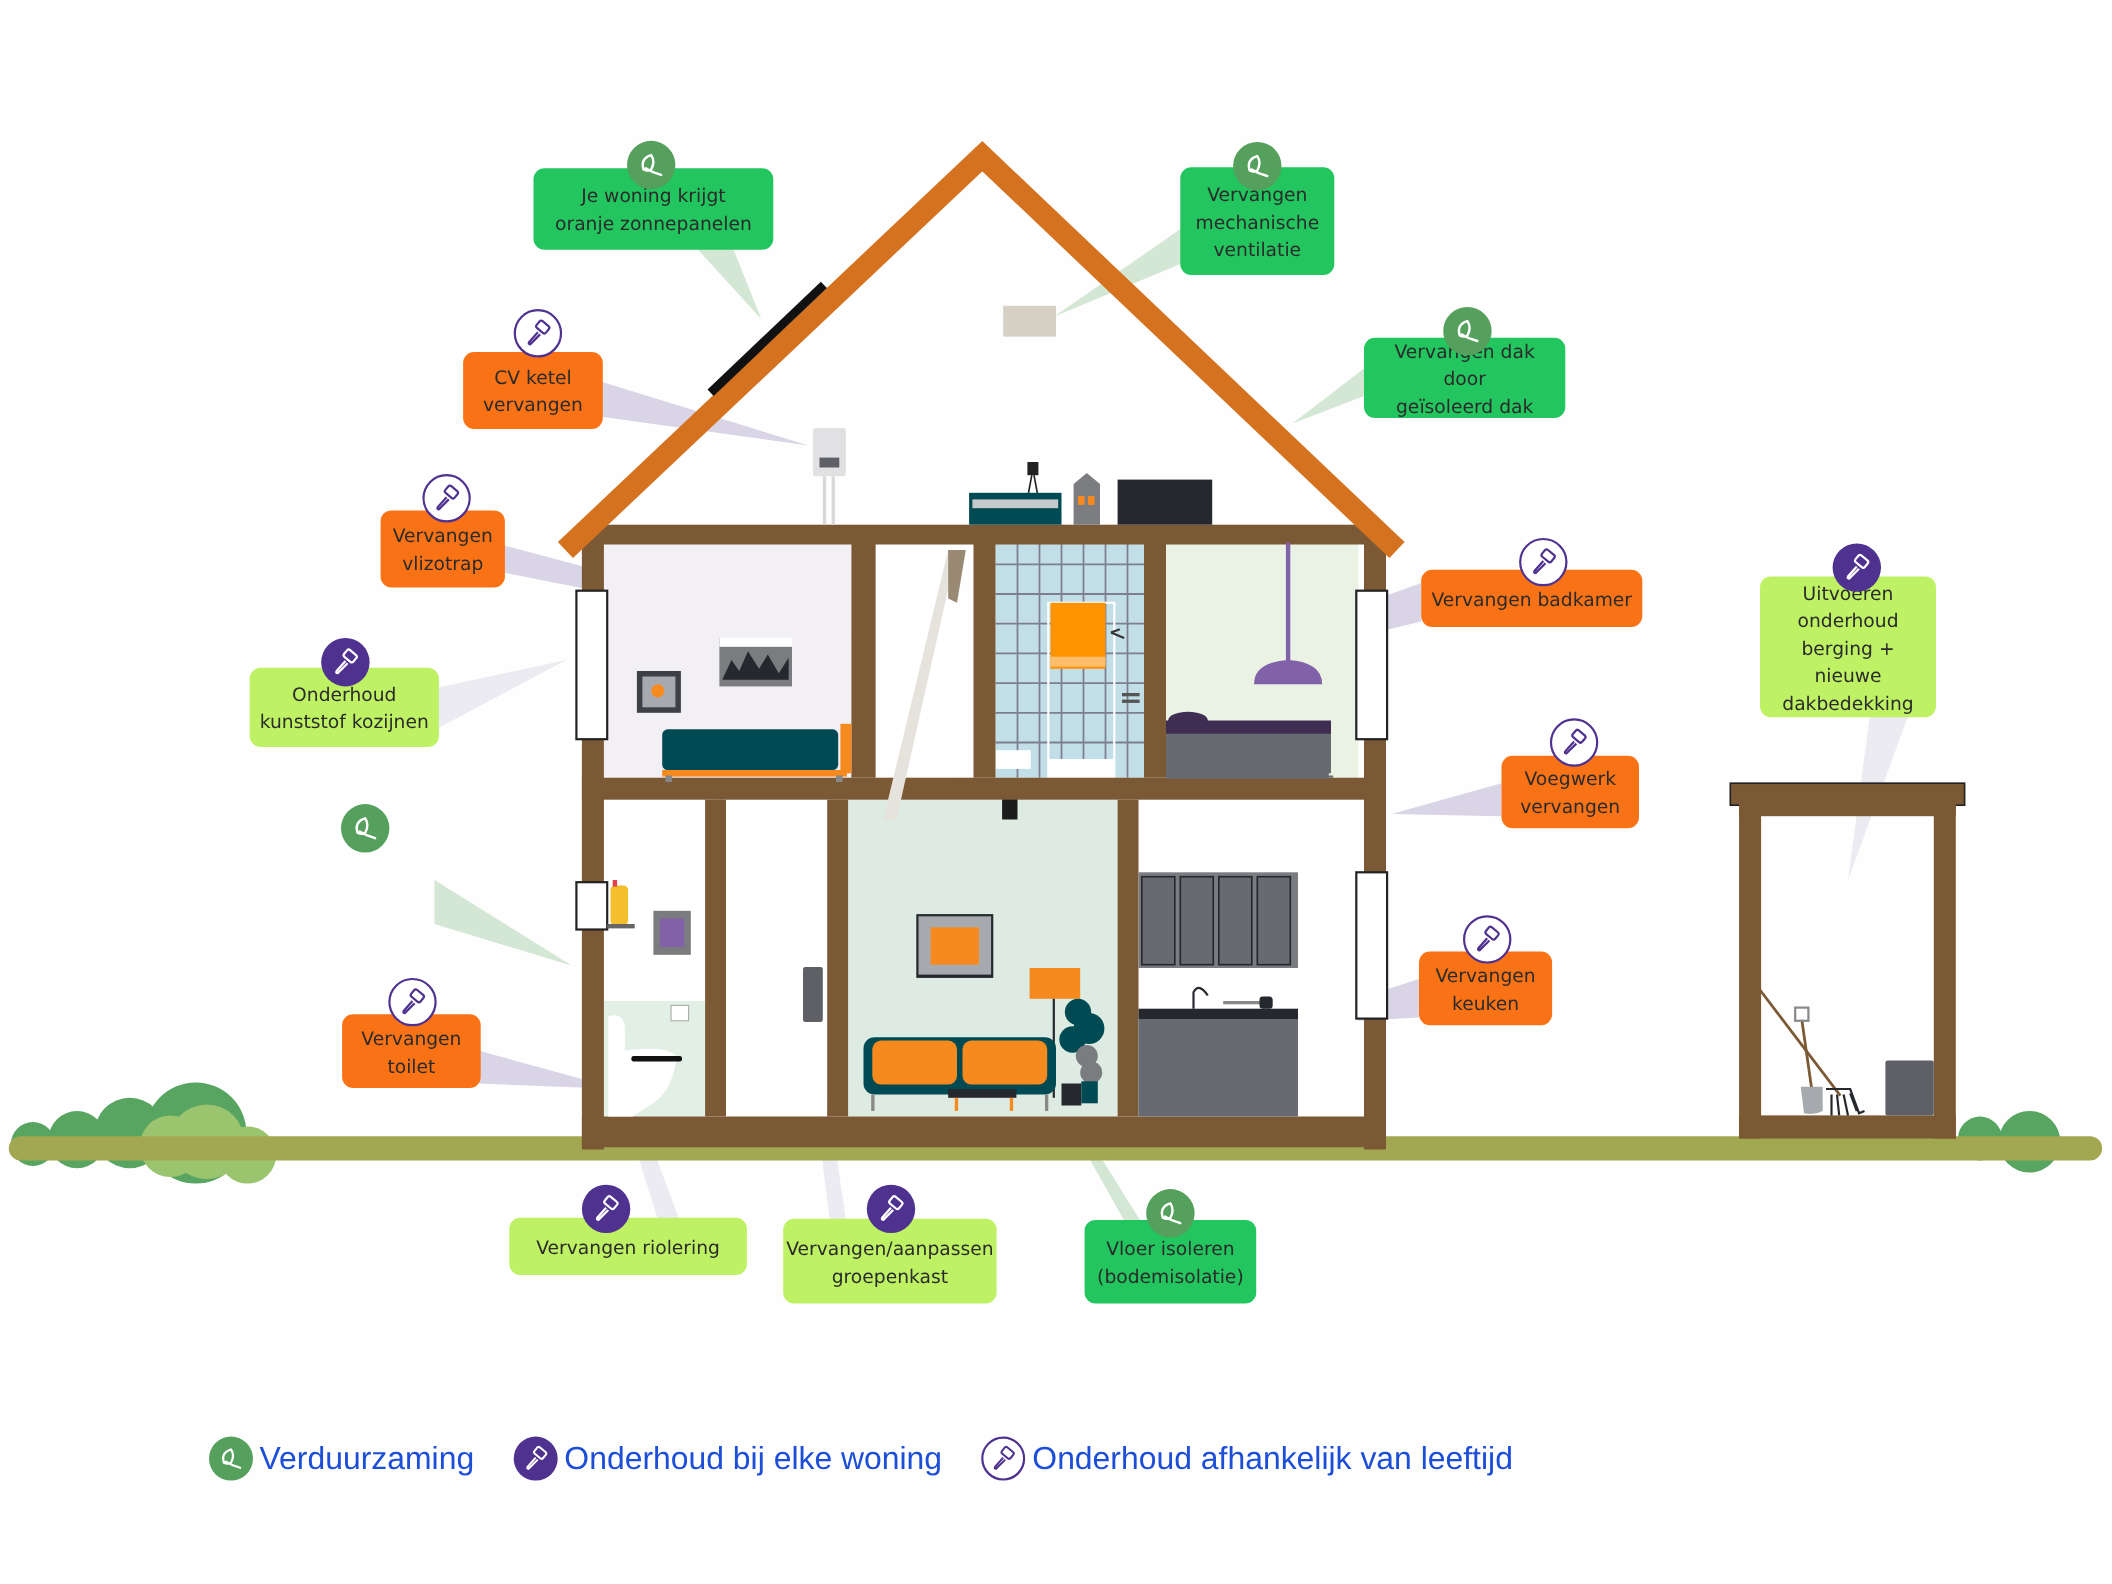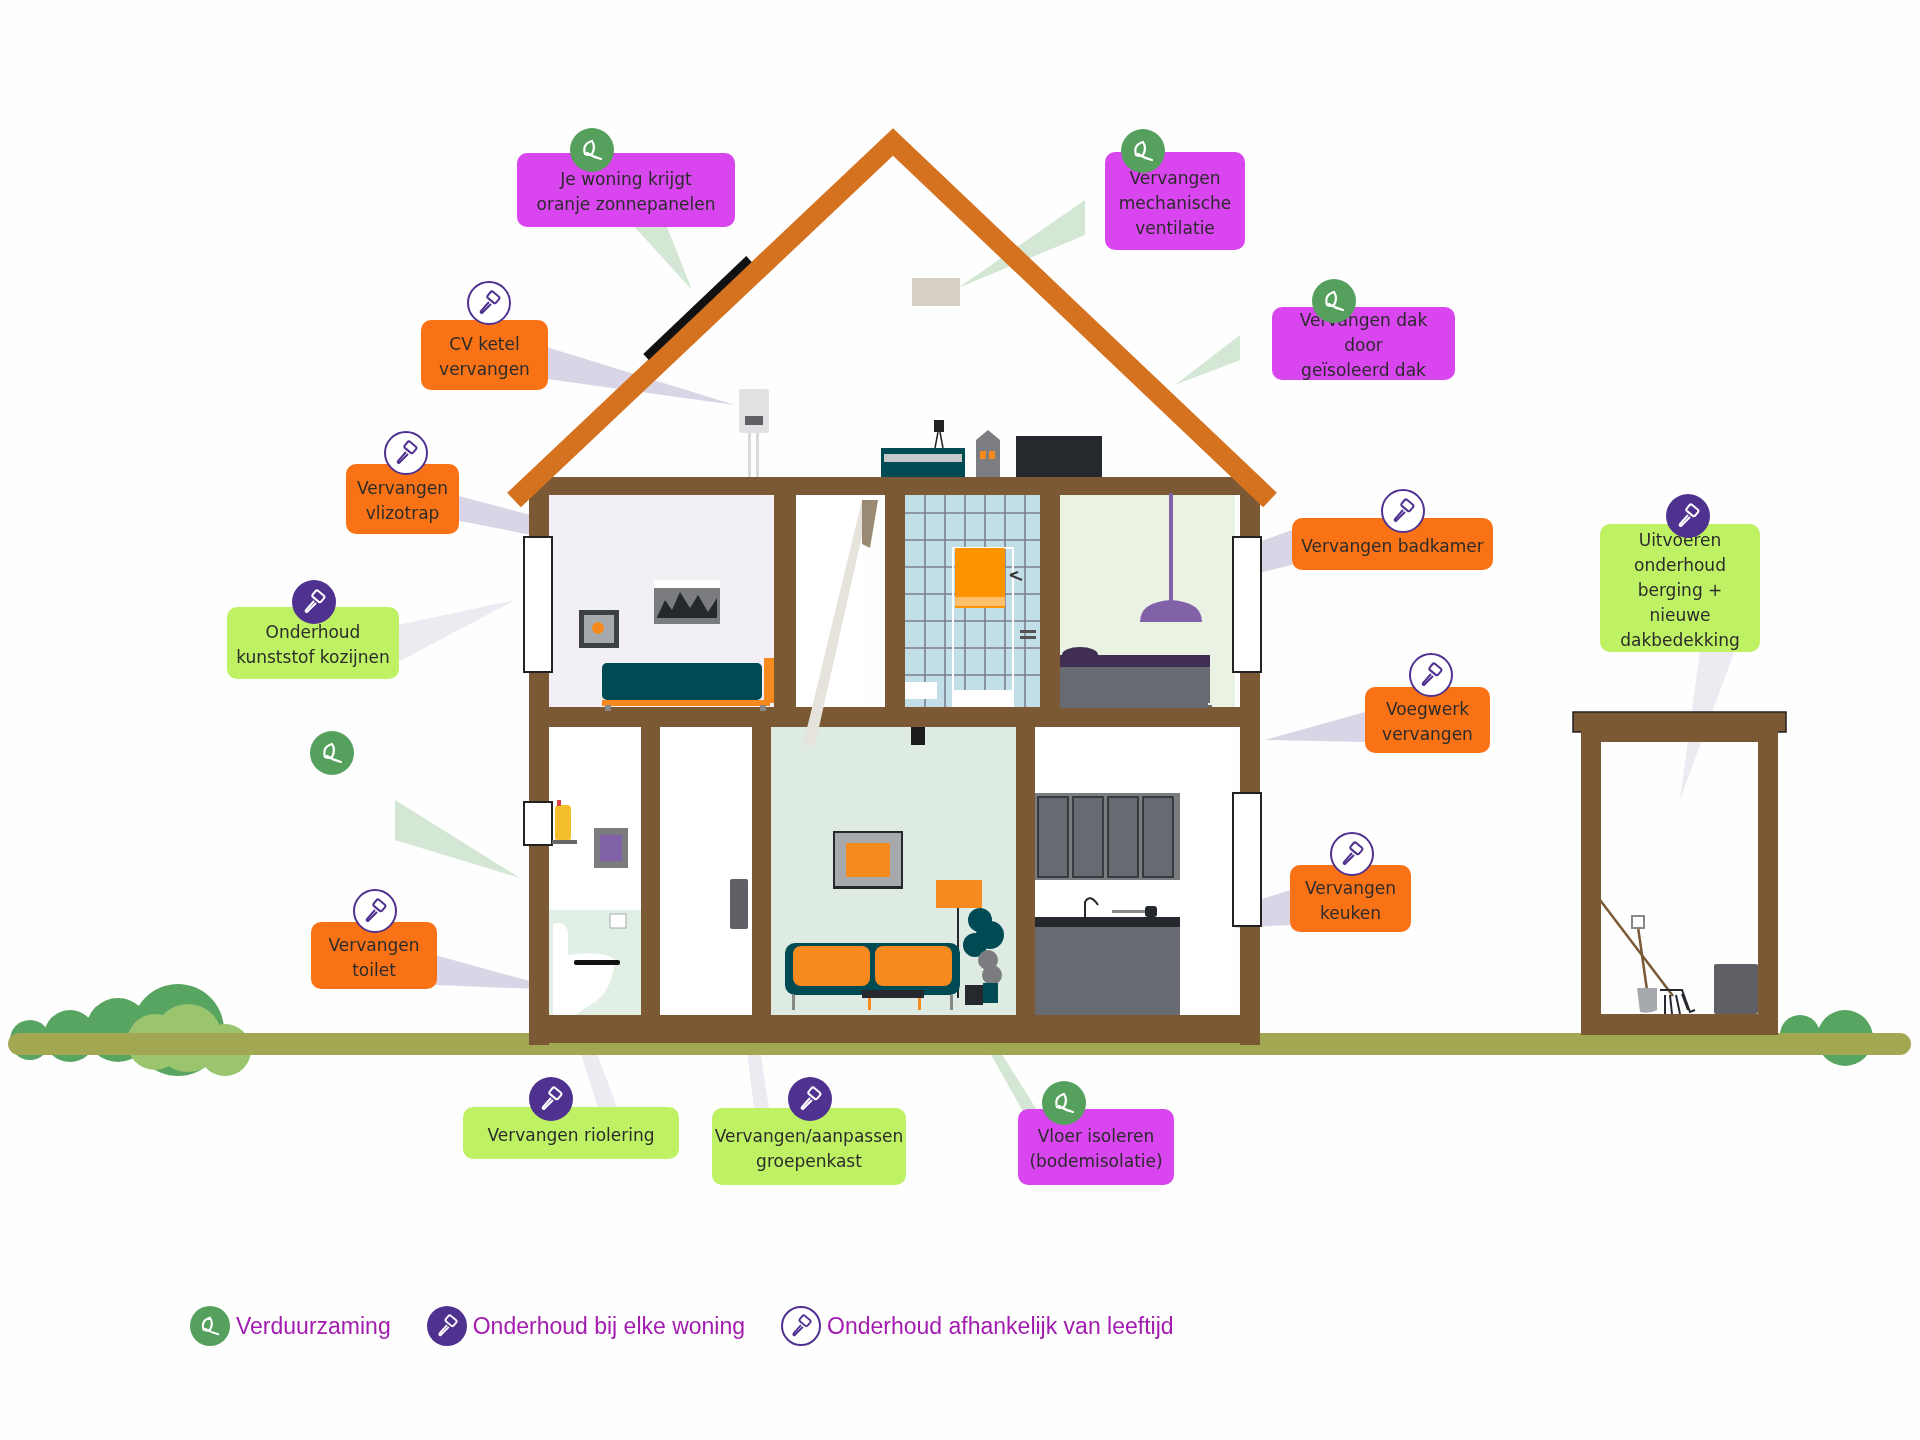--- a/index.html
+++ b/index.html
@@ -1,27 +1,27 @@
 <!DOCTYPE html>
 <html><head>
 <meta charset="utf-8">
 <style>
   html,body{margin:0;padding:0;background:#fefefe;}
   #stage{position:relative;width:1920px;height:1440px;overflow:hidden;background:#fefefe;font-family:"DejaVu Sans","Liberation Sans",sans-serif;}
   svg.scene{position:absolute;left:0;top:0;}
   .callout{position:absolute;border-radius:10px;color:#2b2b2b;font-size:17px;line-height:25px;text-align:center;display:flex;align-items:center;justify-content:center;box-sizing:border-box;padding:10px 8px 6px;}
-  .callout.green{background:#d946ef;margin-left:32px;}
+  .callout.green{background:#22c55e;}
   .callout.lav{background:#f97316;}
   .callout.gray{background:#bef264;}
   .callout .txt{white-space:pre-line;}
   .badge{position:absolute;width:44px;height:44px;border-radius:50%;box-sizing:border-box;display:flex;align-items:center;justify-content:center;}
   .badge.leaf{background:#55a05d;}
   .badge.solid{background:#4f3190;}
   .badge.outline{background:#fff;border:2px solid #4f3190;}
-  .legend{position:absolute;left:190px;top:1306px;display:flex;align-items:center;gap:36px;font-family:"Liberation Sans",sans-serif;font-size:23px;color:#a21caf;}
+  .legend{position:absolute;left:190px;top:1306px;display:flex;align-items:center;gap:36px;font-family:"Liberation Sans",sans-serif;font-size:29px;color:#1d4ed8;}
   .legend-item{display:flex;align-items:center;gap:6px;}
   .legend .badge{position:relative;width:40px;height:40px;}
 </style>
 </head>
 <body>
 
 <div id="stage">
 
   <svg class="scene" width="1920" height="1440" viewBox="0 0 1920 1440">
 

